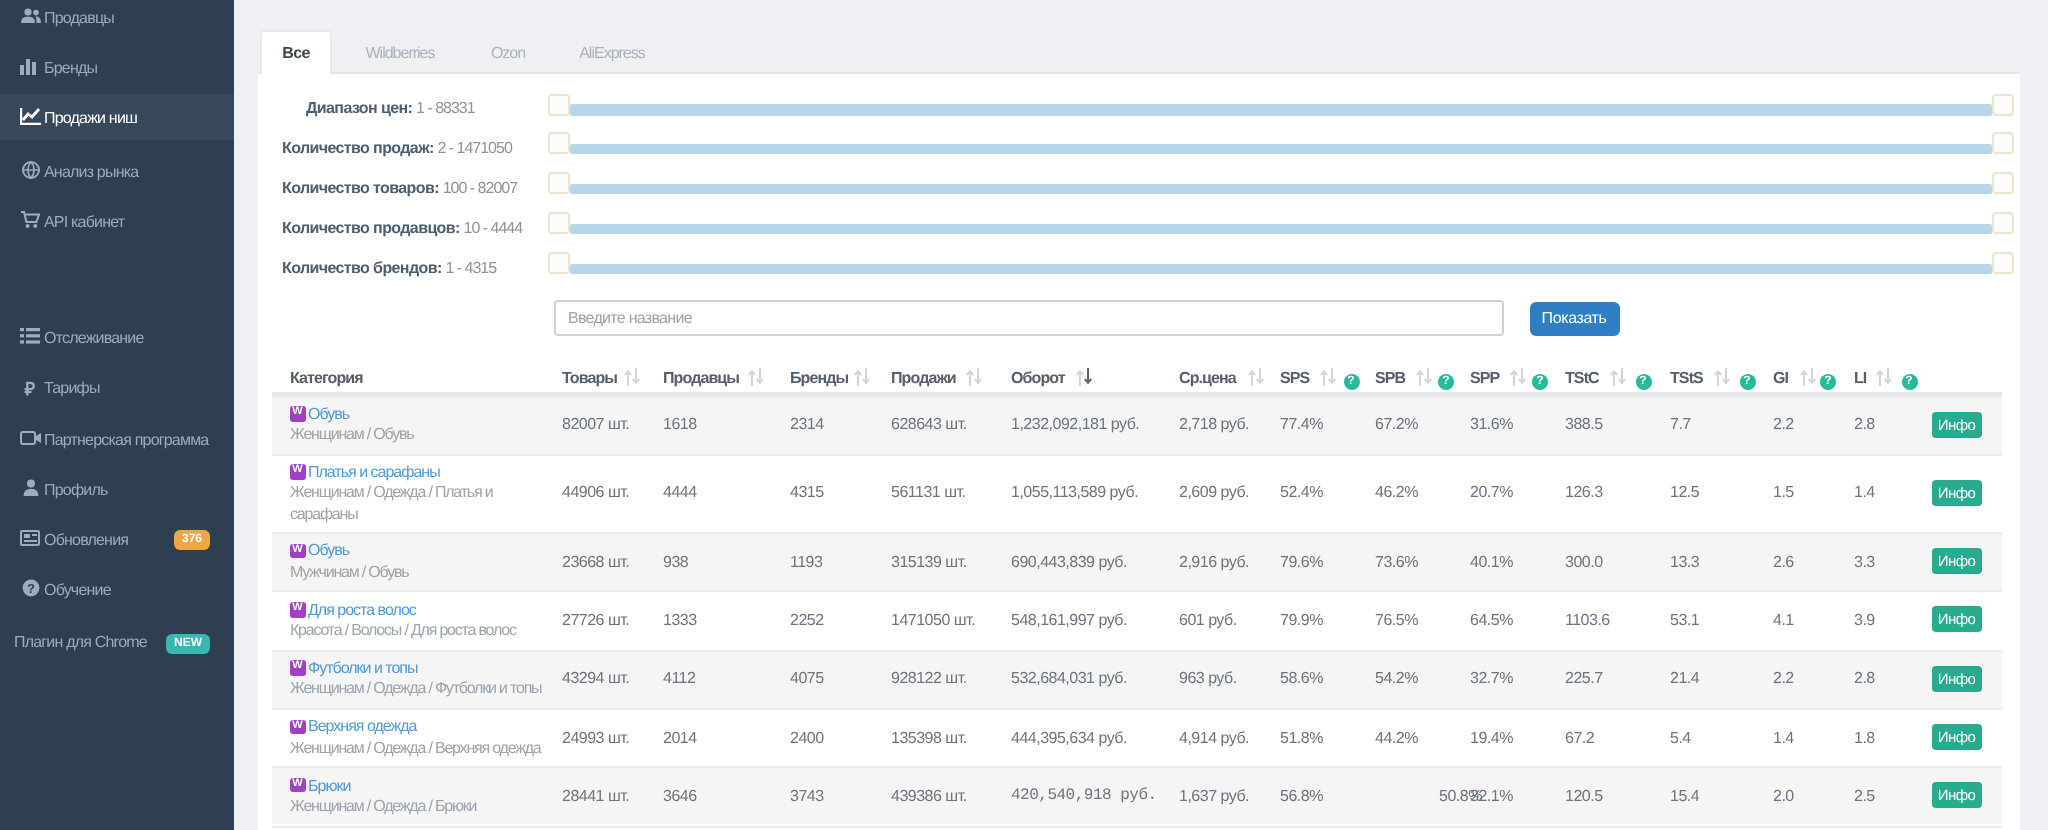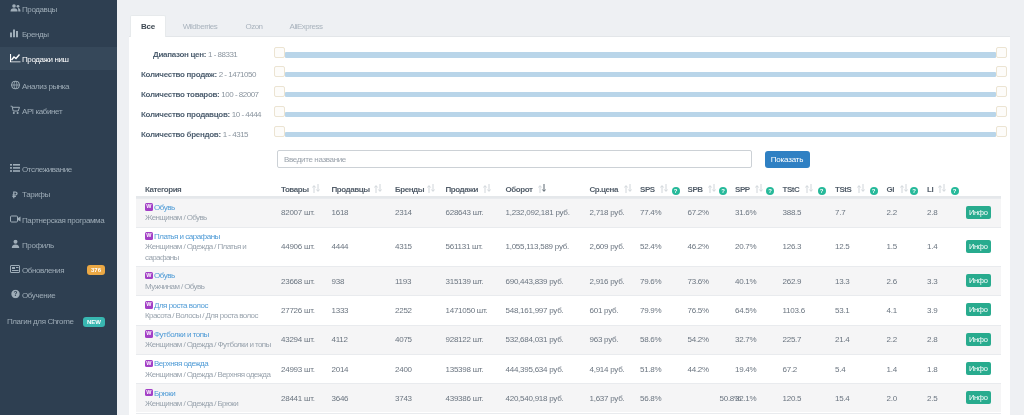--- a/index.html
+++ b/index.html
@@ -301,21 +301,21 @@
 <div class="cpath" style="left:145px; top:285.8px; transform:translateY(-50%);">Мужчинам / Обувь</div>
 <div class="cell" style="left:281px; top:280.6px; transform:translateY(-50%);">23668 шт.</div>
 <div class="cell" style="left:331.5px; top:280.6px; transform:translateY(-50%);">938</div>
 <div class="cell" style="left:395px; top:280.6px; transform:translateY(-50%);">1193</div>
 <div class="cell" style="left:445.5px; top:280.6px; transform:translateY(-50%);">315139 шт.</div>
 <div class="cell" style="left:505.5px; top:280.6px; transform:translateY(-50%);">690,443,839 руб.</div>
 <div class="cell" style="left:589.5px; top:280.6px; transform:translateY(-50%);">2,916 руб.</div>
 <div class="cell" style="left:640px; top:280.6px; transform:translateY(-50%);">79.6%</div>
 <div class="cell" style="left:687.5px; top:280.6px; transform:translateY(-50%);">73.6%</div>
 <div class="cell" style="left:735px; top:280.6px; transform:translateY(-50%);text-align:center;">40.1%</div>
-<div class="cell" style="left:782.5px; top:280.6px; transform:translateY(-50%);">262.9</div>
+<div class="cell" style="left:782.5px; top:280.6px; transform:translateY(-50%);">300.0</div>
 <div class="cell" style="left:835px; top:280.6px; transform:translateY(-50%);">13.3</div>
 <div class="cell" style="left:886.5px; top:280.6px; transform:translateY(-50%);">2.6</div>
 <div class="cell" style="left:927px; top:280.6px; transform:translateY(-50%);">3.3</div>
 <div class="info" style="top:274.1px;">Инфо</div>
 <div class="row" style="top:295.3px; height:29.3px;"></div>
 <div class="wb" style="left:145px; top:301.0px;">W</div>
 <div class="cname" style="left:154px; top:304.8px; transform:translateY(-50%);">Для роста волос</div>
 <div class="cpath" style="left:145px; top:315.1px; transform:translateY(-50%);">Красота / Волосы / Для роста волос</div>
 <div class="cell" style="left:281px; top:309.9px; transform:translateY(-50%);">27726 шт.</div>
 <div class="cell" style="left:331.5px; top:309.9px; transform:translateY(-50%);">1333</div>
@@ -368,21 +368,21 @@
 <div class="cell" style="left:927px; top:368.6px; transform:translateY(-50%);">1.8</div>
 <div class="info" style="top:362.1px;">Инфо</div>
 <div class="row odd" style="top:383.2px; height:29.3px;"></div>
 <div class="wb" style="left:145px; top:388.9px;">W</div>
 <div class="cname" style="left:154px; top:392.7px; transform:translateY(-50%);">Брюки</div>
 <div class="cpath" style="left:145px; top:403.1px; transform:translateY(-50%);">Женщинам / Одежда / Брюки</div>
 <div class="cell" style="left:281px; top:397.9px; transform:translateY(-50%);">28441 шт.</div>
 <div class="cell" style="left:331.5px; top:397.9px; transform:translateY(-50%);">3646</div>
 <div class="cell" style="left:395px; top:397.9px; transform:translateY(-50%);">3743</div>
 <div class="cell" style="left:445.5px; top:397.9px; transform:translateY(-50%);">439386 шт.</div>
-<div class="cell" style="left:505.5px; top:397.9px; transform:translateY(-50%);">420,540,918 руб.</div>
+<div class="cell" style="left:505.5px; top:397.9px; transform:translateY(-50%);font-family:Liberation Mono, monospace;">420,540,918 руб.</div>
 <div class="cell" style="left:589.5px; top:397.9px; transform:translateY(-50%);">1,637 руб.</div>
 <div class="cell" style="left:640px; top:397.9px; transform:translateY(-50%);">56.8%</div>
 <div class="cell" style="left:687.5px; top:397.9px; transform:translateY(-50%);margin-left:32px;">50.8%</div>
 <div class="cell" style="left:735px; top:397.9px; transform:translateY(-50%);">32.1%</div>
 <div class="cell" style="left:782.5px; top:397.9px; transform:translateY(-50%);">120.5</div>
 <div class="cell" style="left:835px; top:397.9px; transform:translateY(-50%);">15.4</div>
 <div class="cell" style="left:886.5px; top:397.9px; transform:translateY(-50%);">2.0</div>
 <div class="cell" style="left:927px; top:397.9px; transform:translateY(-50%);">2.5</div>
 <div class="info" style="top:391.4px;">Инфо</div>
 <div class="abs" style="left:136px; top:412.5px; width:865px; height:1px; background:#e9ebee;"></div>

